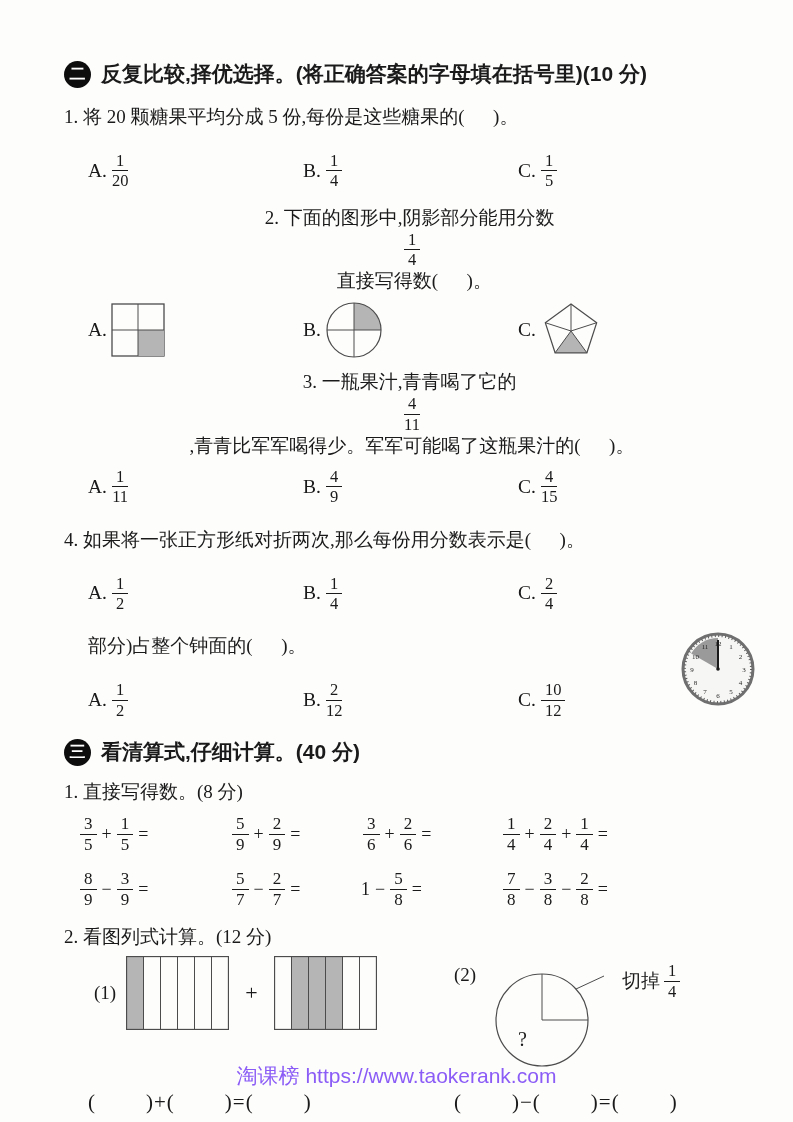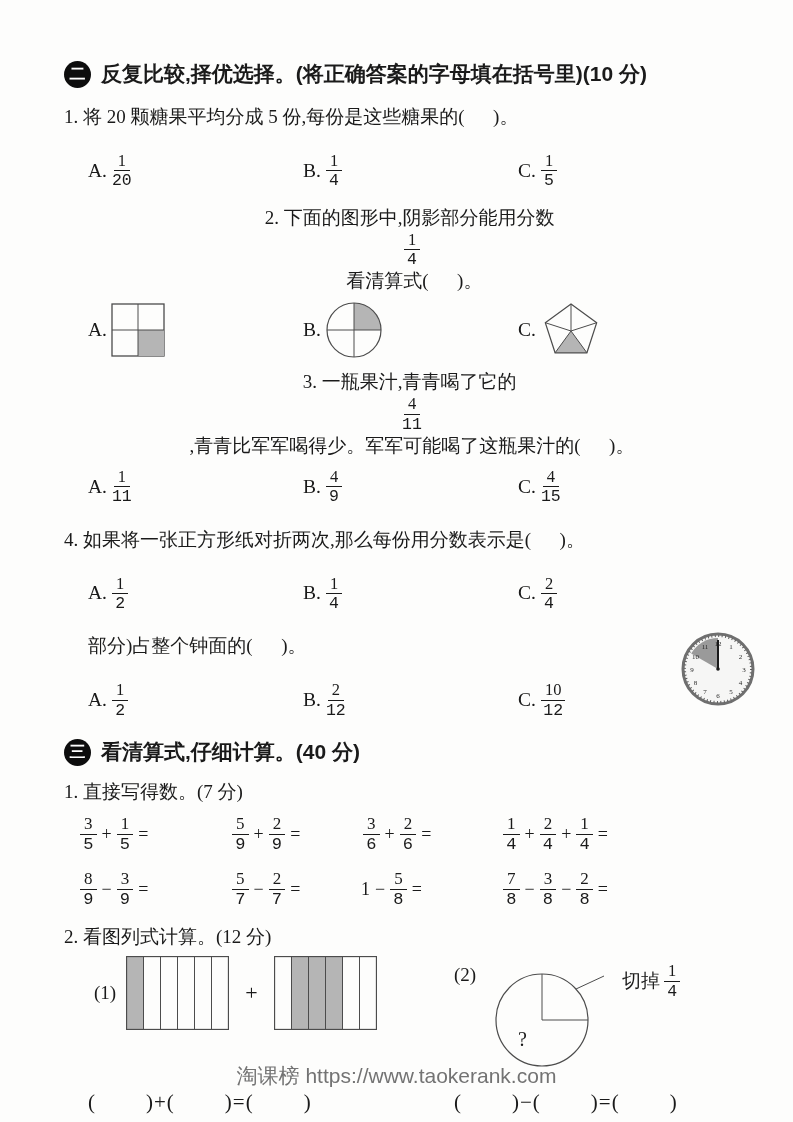--- a/index.html
+++ b/index.html
@@ -18,21 +18,21 @@
     border-radius:50%; display:flex; align-items:center; justify-content:center;
     font-size:16px; font-weight:bold; }
 
   .qtext { font-size:19px; line-height:1.4; white-space:pre; margin:16px 0; }
   .qline-frac { display:flex; align-items:center; white-space:pre; font-size:19px; margin:2px 0; min-height:46px;flex-direction:column; }
 
   
   .frac { display:inline-flex; flex-direction:column; align-items:center;
     vertical-align:middle; line-height:1.05; font-size:16.5px; margin:0 4px; }
   .frac .fn { padding:0 4px 1px; border-bottom:1.4px solid #1a1a1a; }
-  .frac .fd { padding-top:1px;font-family:Liberation Mono, monospace; }
+  .frac .fd { padding-top:1px; }
 
   .choices { display:flex; margin:4px 0 10px 24px; min-height:48px; align-items:center; }
   .choice { width:215px; display:flex; align-items:center; font-size:19.5px; }
   .choice .frac { margin-left:5px; }
   .shape-choices { display:flex; margin:6px 0 10px 24px; align-items:center; }
   .shape-choice { width:215px; display:flex; align-items:center; gap:4px; font-size:19.5px; }
 
   .q5wrap { position:relative; padding-right:84px; }
   .clock { position:absolute; right:4px; top:-2px; }
 
@@ -61,21 +61,21 @@
   .fig2qm { position:absolute; left:64px; top:72px; font-size:20px; }
 
   .fig4wrap { position:relative; height:150px; }
   .fig4wrap .figlabel { position:absolute; left:0; top:10px; }
   .f4-topfrac { position:absolute; left:52px; top:0; }
   .f4-qm { position:absolute; left:228px; top:16px; font-size:19px; }
   .f4-botfrac { position:absolute; left:126px; top:100px; }
   .f4svg { position:absolute; left:8px; top:30px; }
 
   .footer { position:absolute; left:0; top:1062px; width:793px; text-align:center;
-    font-size:21px; color:#737373; font-family:"Liberation Sans","DejaVu Sans",sans-serif; }
+    font-size:21px; color:#8b5cf6; font-family:"Liberation Sans","DejaVu Sans",sans-serif; }
 
   svg .ink { stroke:#4c4c4c; fill:none; }
   svg .shade { fill:#b5b5b5; }
 </style>
 </head>
 <body>
 
 <div class="content">
 
   <div class="sec-header">
@@ -104,21 +104,21 @@
       <span class="frac">
           <span class="fn">1</span>
           <span class="fd">5</span>
         </span>
     </div>
   </div>
 
   <div class="qline-frac">
     <span>2. 下面的图形中,阴影部分能用分数 </span>
     <span class="frac"><span class="fn">1</span><span class="fd">4</span></span>
-    <span> 看清算式(      )。</span>
+    <span> 直接写得数(      )。</span>
   </div>
   <div class="shape-choices">
     <div class="shape-choice">
       <span>A.</span>
       <svg width="54" height="54" viewBox="0 0 54 54">
         <rect class="ink" x="1" y="1" width="52" height="52" stroke-width="1.3"></rect>
         <rect class="shade" x="27" y="27" width="26" height="26"></rect>
         <line class="ink" x1="27" y1="1" x2="27" y2="53"></line>
           <line class="ink" x1="1" y1="27" x2="53" y2="27"></line>
       </svg>
@@ -246,21 +246,21 @@
           <span class="fd">12</span>
         </span>
     </div>
   </div>
 
   <div class="sec-header" style="margin-top:14px;">
     <div class="badge">三</div>
     <div>看清算式,仔细计算。(40 分)</div>
   </div>
 
-  <div class="subtitle">1. 直接写得数。(7 分)</div>
+  <div class="subtitle">1. 直接写得数。(8 分)</div>
 
   <div class="calcrow">
     <div class="expr w1">
       <span class="frac">
           <span class="fn">3</span>
           <span class="fd">5</span>
         </span>
       <span class="op">+</span>
       <span class="frac">
           <span class="fn">1</span>

